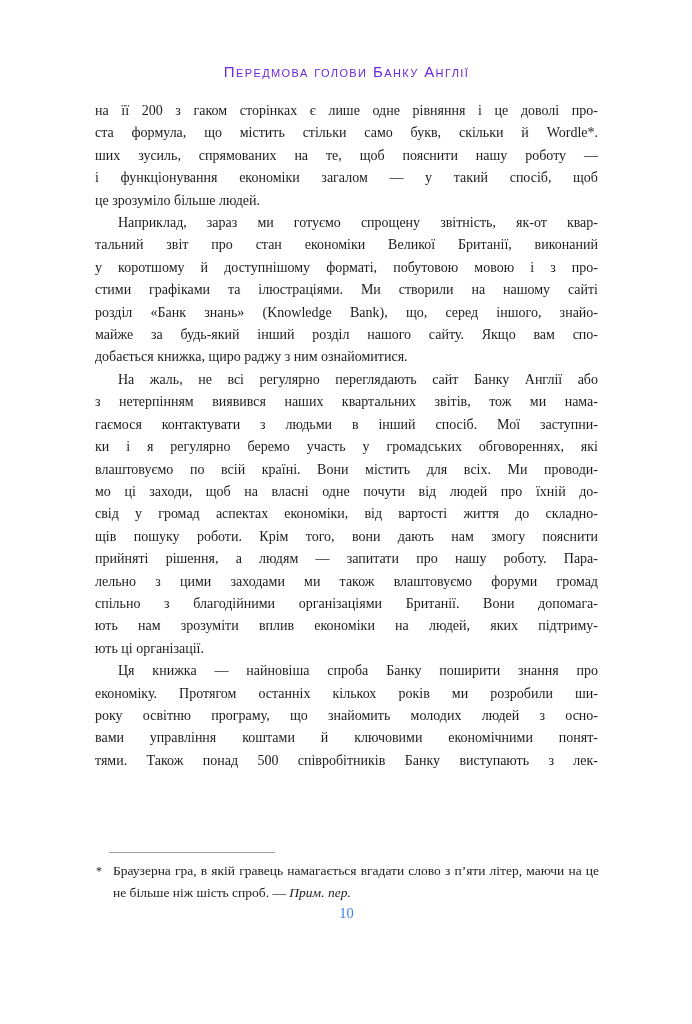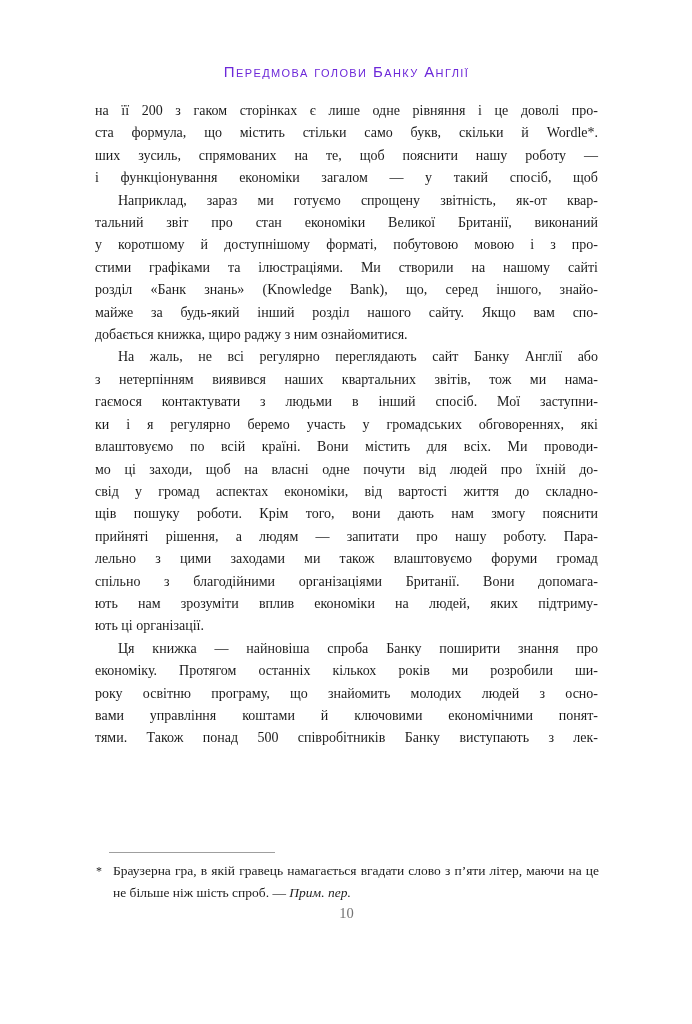--- a/index.html
+++ b/index.html
@@ -80,35 +80,36 @@
   .fn-source {
     font-style: italic;
   }
   .page-number {
     position: absolute;
     top: 905px;
     left: 95px;
     width: 503px;
     text-align: center;
     font-size: 14.5px;
-    color: #737373;
+    color: #3b82f6;
   }
 </style>
 </head>
 <body>
 
 <div class="page">
 
   <div class="running-header">Передмова голови Банку Англії</div>
 
   <div class="text-block" id="text-block">
       <div class="line">на її 200 з гаком сторінках є лише одне рівняння і це доволі про-</div>
       <div class="line">ста формула, що містить стільки само букв, скільки й Wordle*.</div>
       <div class="line">ших зусиль, спрямованих на те, щоб пояснити нашу роботу —</div>
       <div class="line">і функціонування економіки загалом — у такий спосіб, щоб</div>
+      <div class="line para-end">це зрозуміло більше людей.</div>
       <div class="line indent">Наприклад, зараз ми готуємо спрощену звітність, як-от квар-</div>
       <div class="line">тальний звіт про стан економіки Великої Британії, виконаний</div>
       <div class="line">у коротшому й доступнішому форматі, побутовою мовою і з про-</div>
       <div class="line">стими графіками та ілюстраціями. Ми створили на нашому сайті</div>
       <div class="line">розділ «Банк знань» (Knowledge Bank), що, серед іншого, знайо-</div>
       <div class="line">майже за будь-який інший розділ нашого сайту. Якщо вам спо-</div>
       <div class="line para-end">добається книжка, щиро раджу з ним ознайомитися.</div>
       <div class="line indent">На жаль, не всі регулярно переглядають сайт Банку Англії або</div>
       <div class="line">з нетерпінням виявився наших квартальних звітів, тож ми нама-</div>
       <div class="line">гаємося контактувати з людьми в інший спосіб. Мої заступни-</div>

